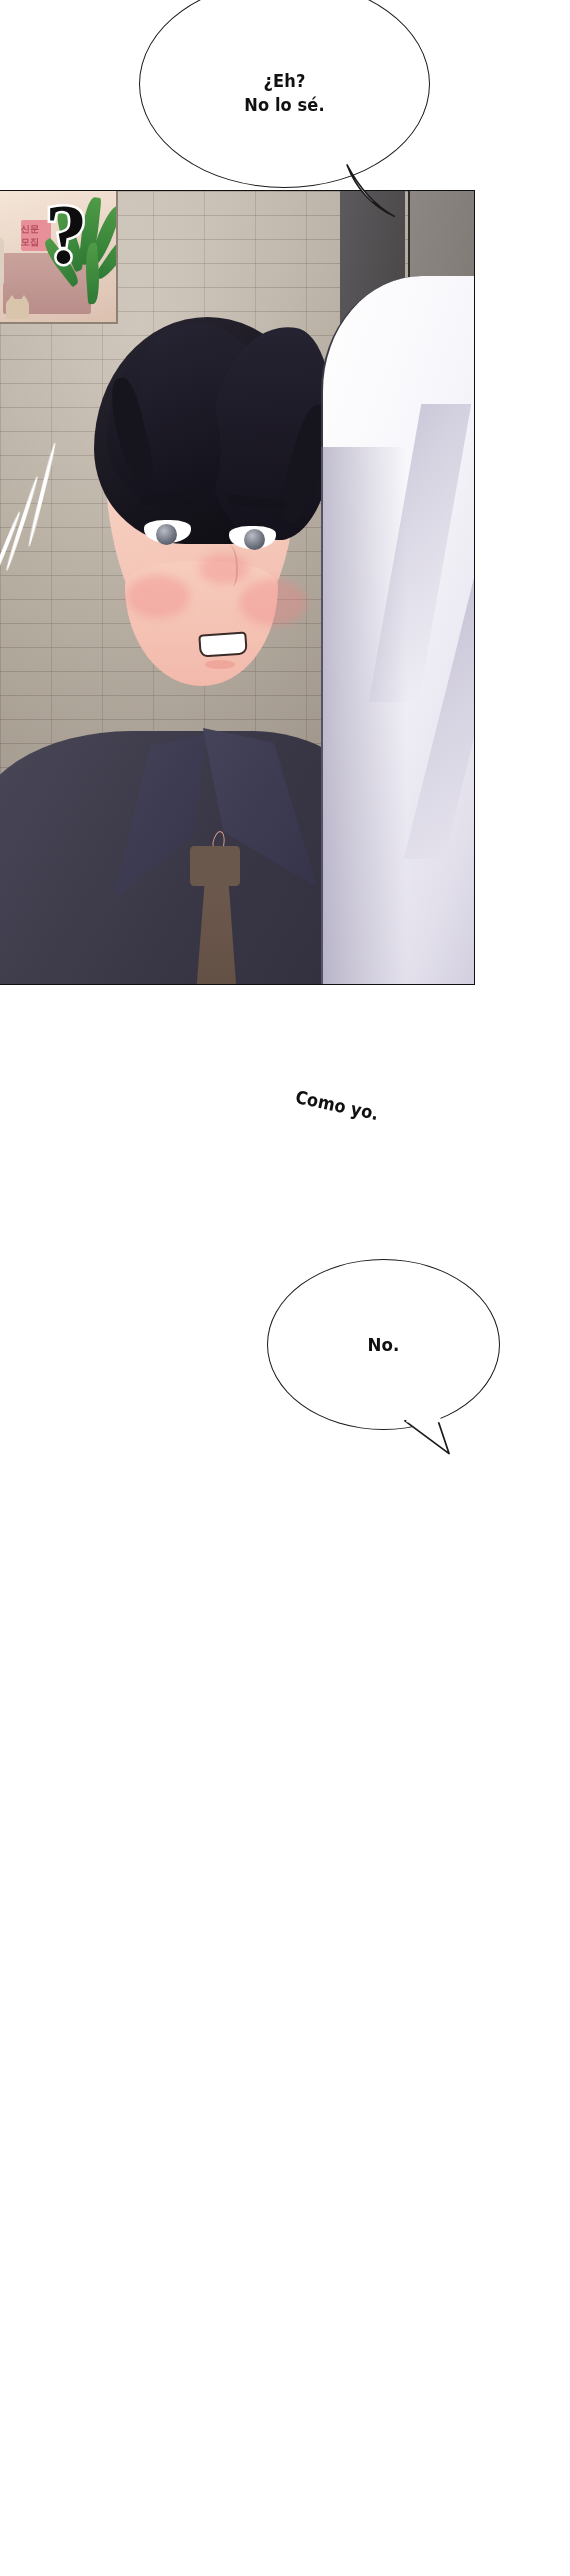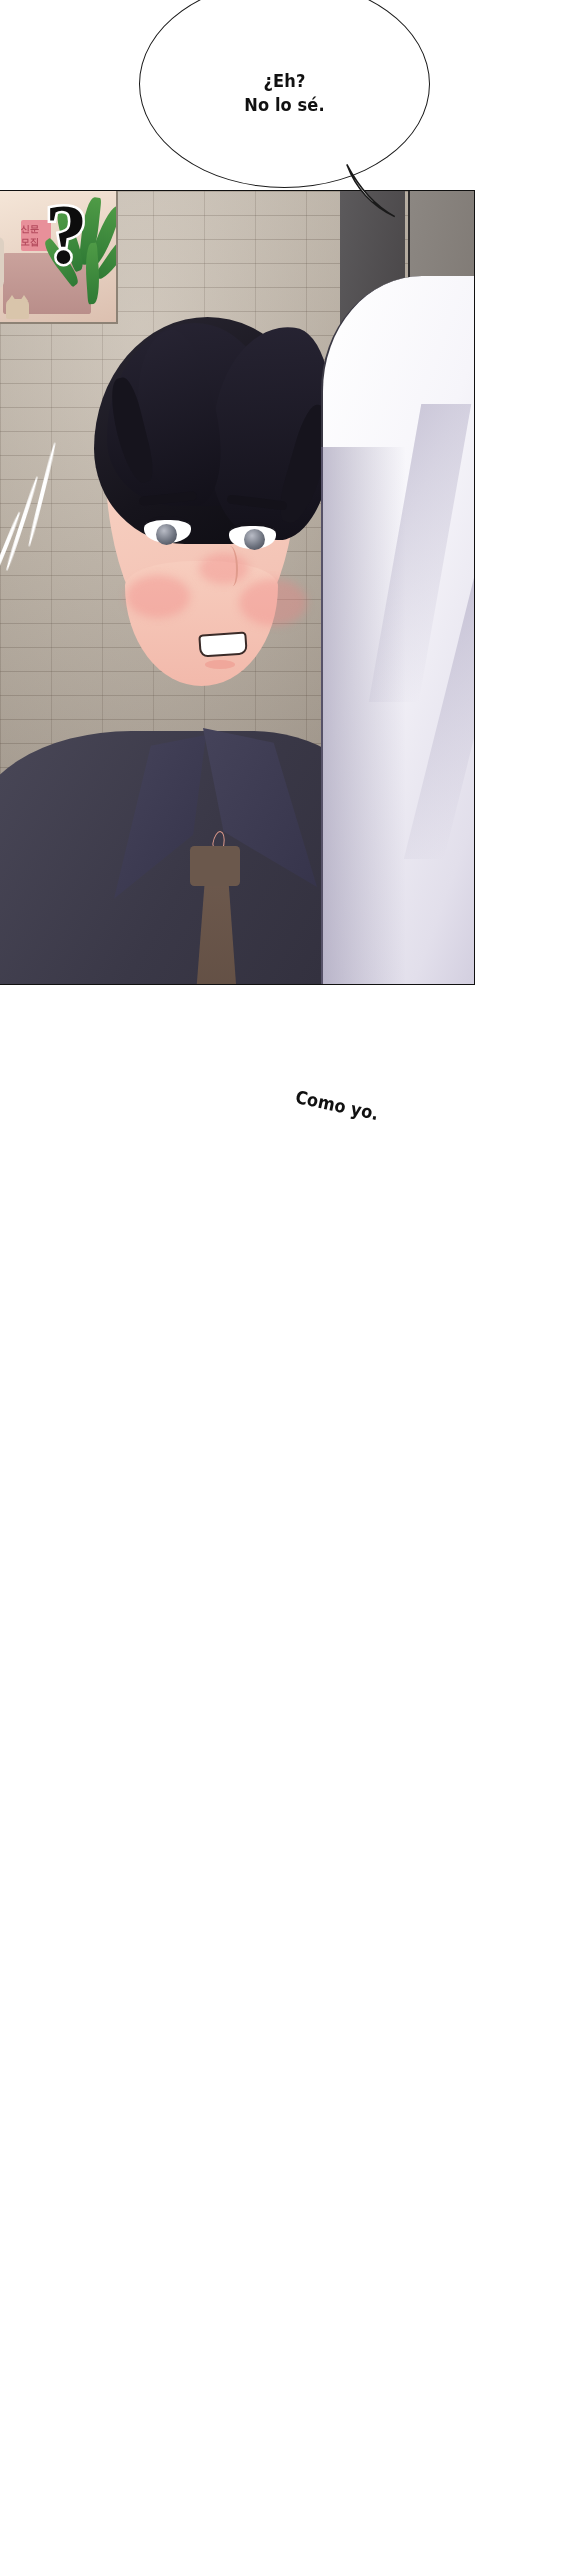--- a/index.html
+++ b/index.html
@@ -566,16 +566,25 @@
       <div class="white-figure"></div>
       <div class="wf-shadow"></div>
       <div class="wf-fold" style="left:395px;top:213px;width:50px;height:298px;transform:skewX(-10deg);"></div>
       <div class="wf-fold" style="left:441px;top:370px;width:40px;height:298px;transform:skewX(-14deg);"></div>
     </div>
   </div>
 
 
   <div id="como-yo">Como yo.</div>
 
+  <div class="bubble" id="bubble-3">
+    <div class="bubble-text">
+      <span class="line">No.</span>
+    </div>
+    <svg class="tail3" viewBox="0 0 70 52">
+      <path d="M4,4 L66,50 L50,2 Z" fill="#ffffff" stroke="#1a1a1a" stroke-width="2.4" stroke-linejoin="round"></path>
+      <rect x="6" y="0" width="48" height="6" fill="#ffffff"></rect>
+    </svg>
+  </div>
 
 
 </div>
 
 
 </body></html>

